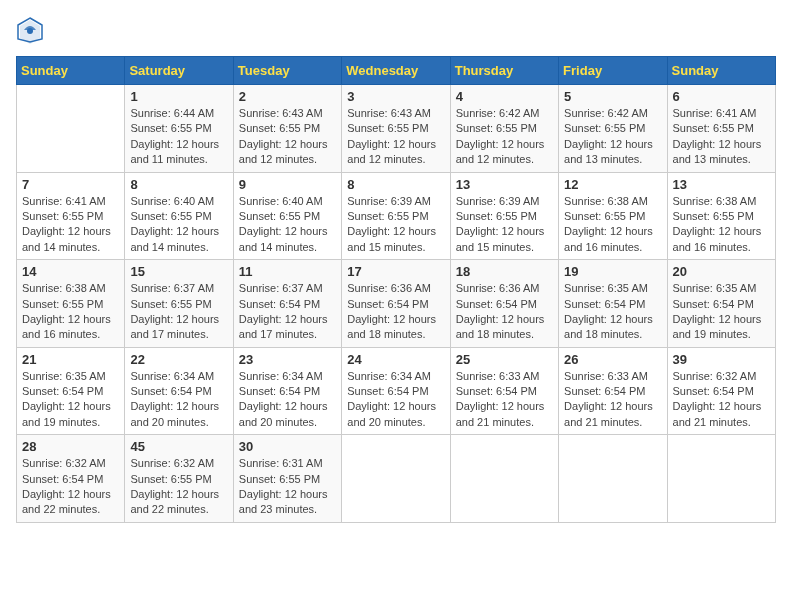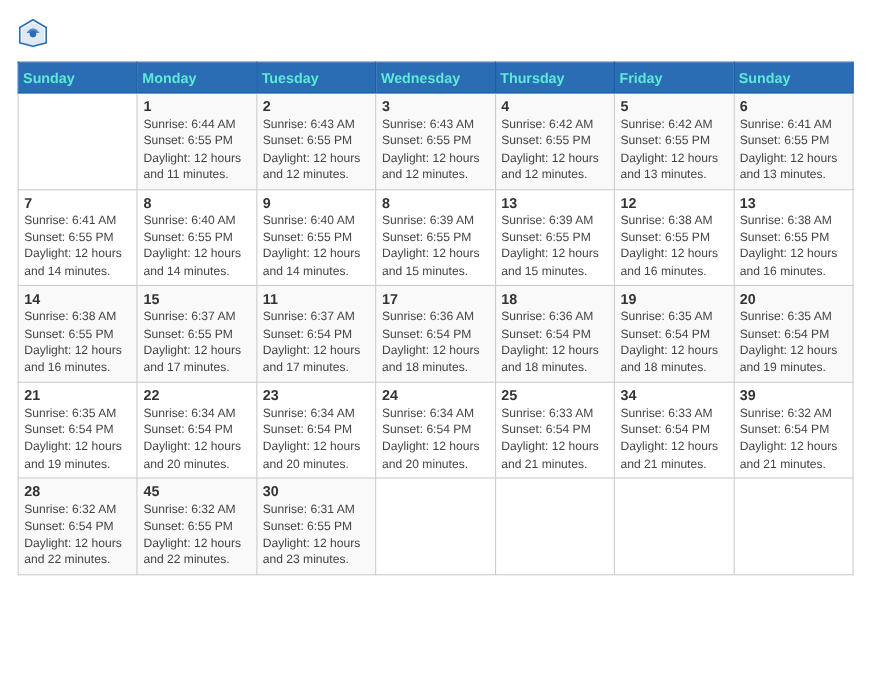--- a/index.html
+++ b/index.html
@@ -48,21 +48,21 @@
       color: #555;
       font-weight: normal;
     }
     .calendar {
       width: 100%;
       border-collapse: collapse;
       font-size: 11px;
     }
     .calendar thead tr th {
       background-color: #2a6db5;
-      color: #5eead4;
+      color: #fde047;
       padding: 6px 4px;
       text-align: left;
       font-size: 13px;
       border: 1px solid #1a5da5;
     }
     .calendar tbody tr td {
       border: 1px solid #ccc;
       vertical-align: top;
       padding: 4px 5px;
       width: 108px;
@@ -106,21 +106,21 @@
   <div class="title-block">
     <h1></h1>
     <h2></h2>
   </div>
 </div>
 
 <table class="calendar">
   <thead>
     <tr>
     <th>Sunday</th>
-        <th>Monday</th>
+        <th>Saturday</th>
         <th>Tuesday</th>
         <th>Wednesday</th>
         <th>Thursday</th>
         <th>Friday</th>
         <th>Sunday</th>
       </tr>
   </thead>
   <tbody id="calendar-body">
   <tr>
         <td class="empty-cell"></td>
@@ -224,21 +224,21 @@
         </td>
         <td>
           <span class="day-number">24</span>
           <div class="day-info">Sunrise: 6:34 AM<br>Sunset: 6:54 PM<br>Daylight: 12 hours and 20 minutes.</div>
         </td>
         <td>
           <span class="day-number">25</span>
           <div class="day-info">Sunrise: 6:33 AM<br>Sunset: 6:54 PM<br>Daylight: 12 hours and 21 minutes.</div>
         </td>
         <td>
-          <span class="day-number">34</span>
+          <span class="day-number">26</span>
           <div class="day-info">Sunrise: 6:33 AM<br>Sunset: 6:54 PM<br>Daylight: 12 hours and 21 minutes.</div>
         </td>
         <td>
           <span class="day-number">39</span>
           <div class="day-info">Sunrise: 6:32 AM<br>Sunset: 6:54 PM<br>Daylight: 12 hours and 21 minutes.</div>
         </td>
       </tr>
       <tr>
         <td>
           <span class="day-number">28</span>

